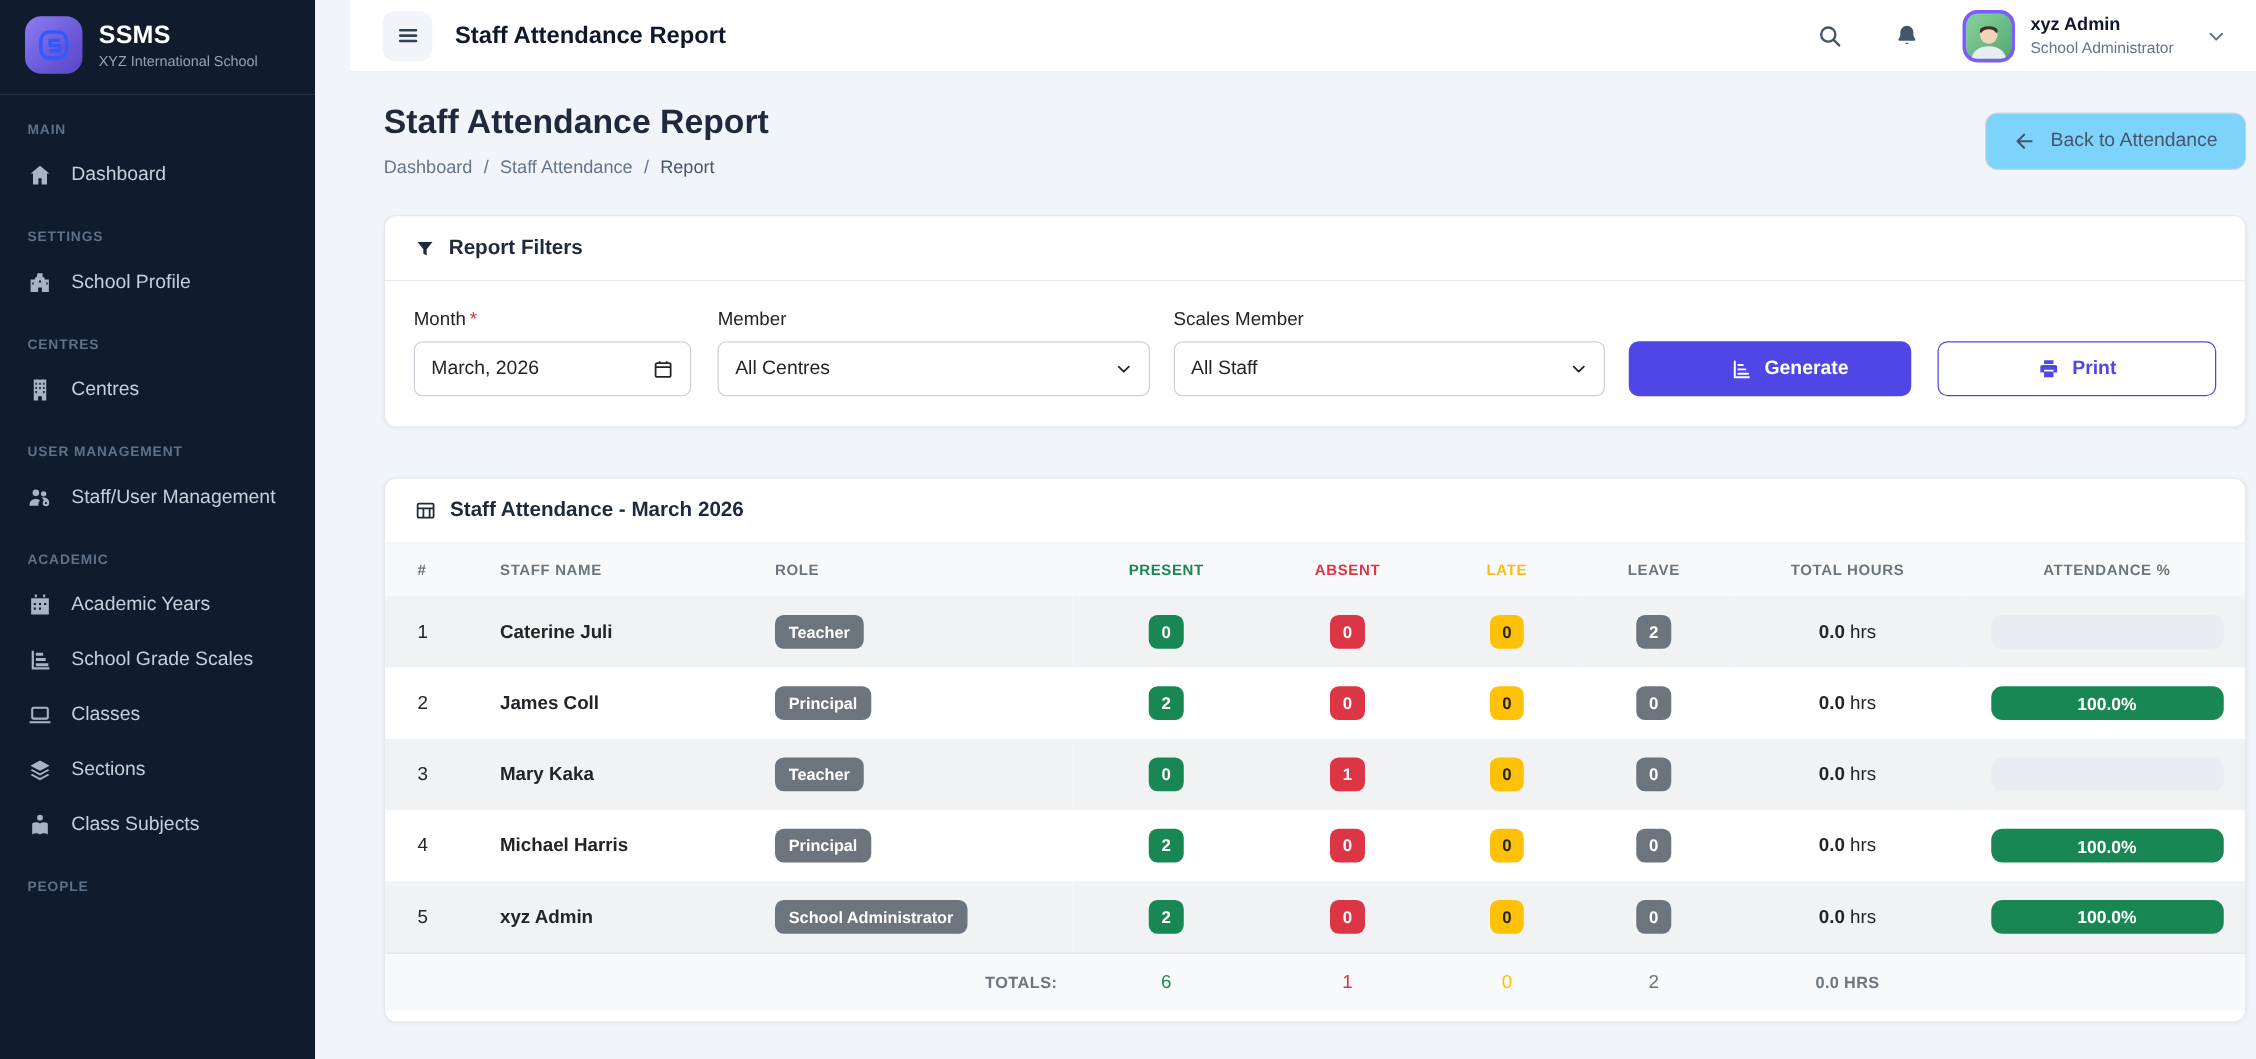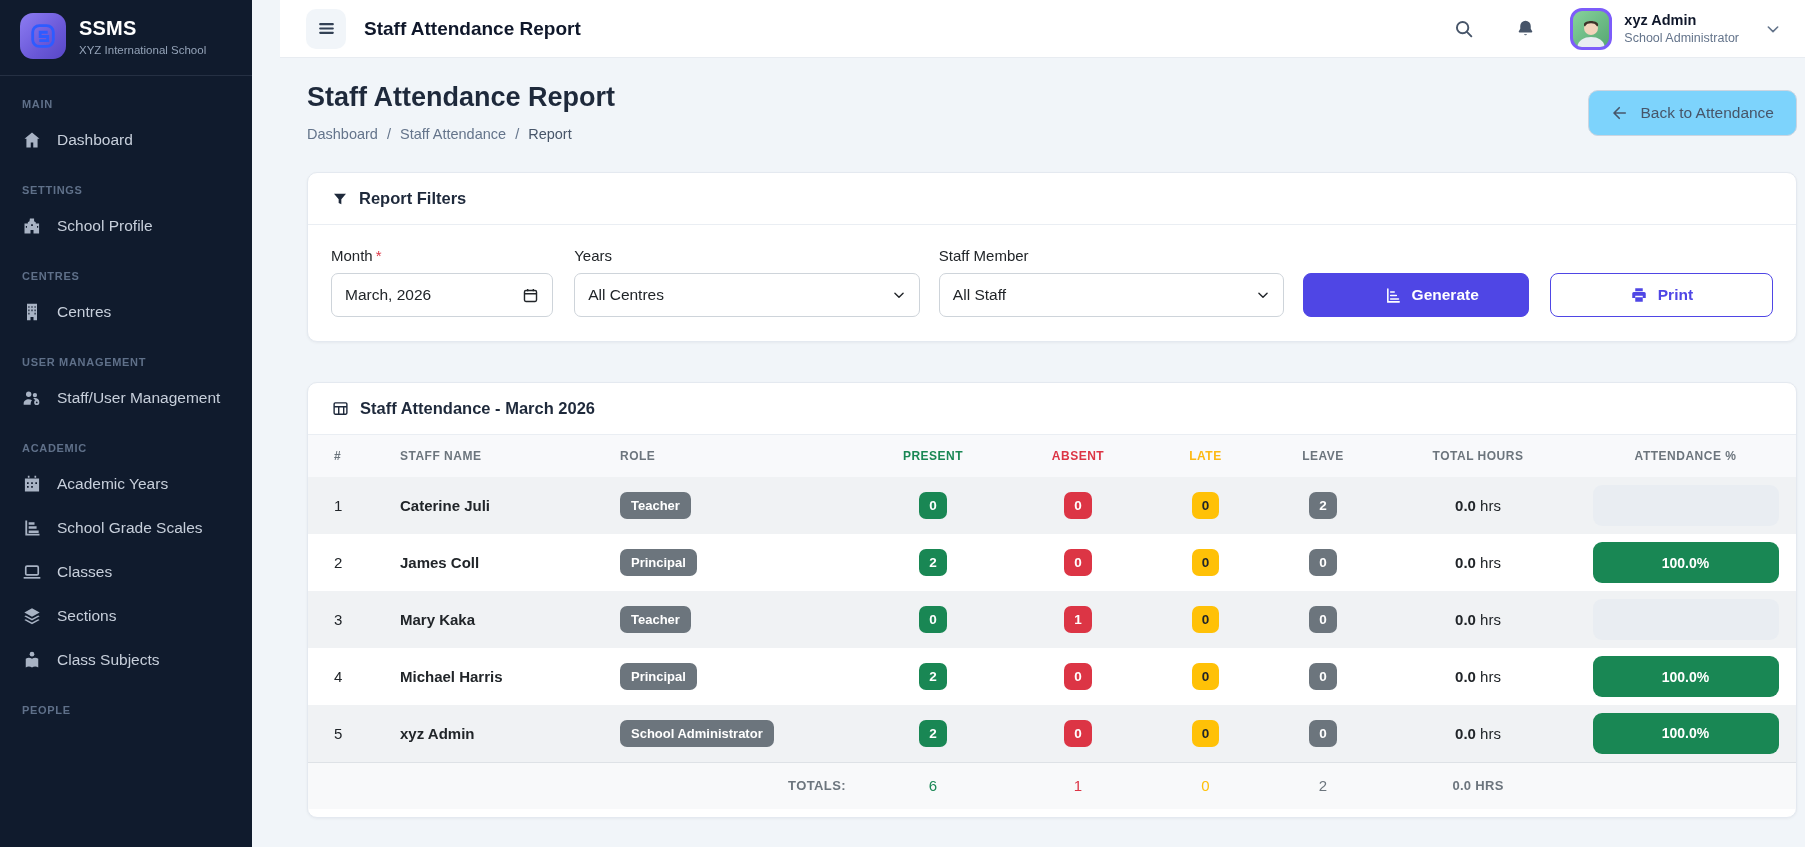--- a/index.html
+++ b/index.html
@@ -82,21 +82,21 @@
   .name { font-weight:700; }
   .badge-role { display:inline-block; background:#6c757d; color:#fff; font-size:13px; font-weight:600;
     padding:6px 11px; border-radius:7px; }
   .badge { display:inline-block; min-width:14px; padding:6px 10px; border-radius:7px; font-size:13.5px;
     font-weight:700; text-align:center; }
   .b-green { background:#198754; color:#fff; }
   .b-red { background:#dc3545; color:#fff; }
   .b-yellow { background:#ffc107; color:#212529; }
   .b-gray { background:#6c757d; color:#fff; }
   .hours-val { font-weight:700; }
-  .att-bar { width:186px; height:41px; border-radius:9px; background:#e9edf2; margin:0 auto; }
+  .att-bar { width:186px; height:27px; border-radius:9px; background:#e9edf2; margin:0 auto; }
   .att-bar.filled { background:#198754; color:#fff; font-size:14px; font-weight:600; display:flex;
     align-items:center; justify-content:center; }
   tfoot tr { background:#f8f9fa; border-top:1px solid #dee2e6; }
   tfoot td { height:47px; padding:0 12px; text-align:center; font-size:15px; }
   .tot-label { text-align:right !important; font-size:13px; font-weight:700; letter-spacing:.4px; color:#6c757d; }
   .tot-present { color:#198754; }
   .tot-absent { color:#dc3545; }
   .tot-late { color:#ffc107; }
   .tot-leave { color:#6c757d; }
   .tot-hours { font-size:13px; font-weight:700; color:#6c757d; letter-spacing:.3px; }
@@ -283,32 +283,32 @@
           <span>March, 2026</span>
           <span class="ic">
             <svg width="17" height="17" viewBox="0 0 24 24" fill="none" stroke="currentColor" stroke-width="2">
               <rect x="3.5" y="5" width="17" height="15.5" rx="2"></rect>
                 <path d="M3.5 9.5h17M8 2.8V6M16 2.8V6"></path>
             </svg>
           </span>
         </div>
       </div>
       <div class="f-centre">
-        <div class="field-label">Years</div>
+        <div class="field-label">Member</div>
         <div class="inputlike">
           <span>All Centres</span>
           <span class="ic">
             <svg width="14" height="14" viewBox="0 0 24 24" fill="none" stroke="currentColor" stroke-width="2.4" stroke-linecap="round" stroke-linejoin="round">
                 <path d="m5 9 7 7 7-7"></path>
               </svg>
           </span>
         </div>
       </div>
       <div class="f-staff">
-        <div class="field-label">Staff Member</div>
+        <div class="field-label">Scales Member</div>
         <div class="inputlike">
           <span>All Staff</span>
           <span class="ic">
             <svg width="14" height="14" viewBox="0 0 24 24" fill="none" stroke="currentColor" stroke-width="2.4" stroke-linecap="round" stroke-linejoin="round">
                 <path d="m5 9 7 7 7-7"></path>
               </svg>
           </span>
         </div>
       </div>
       <button class="btn btn-generate">

